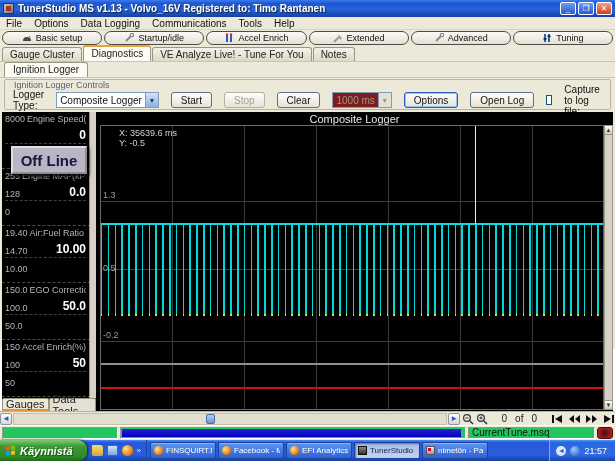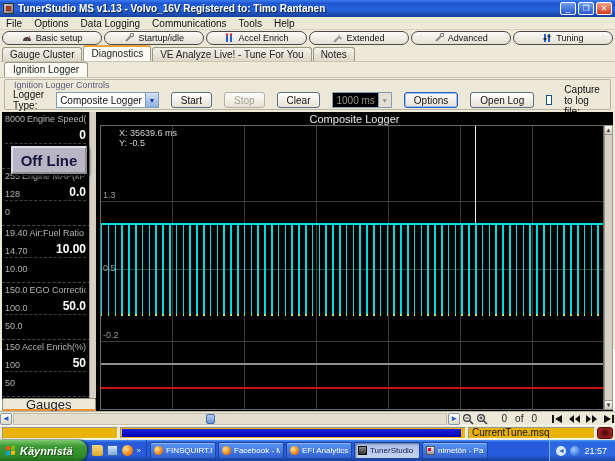--- a/index.html
+++ b/index.html
@@ -41,21 +41,21 @@
 
   
   #controls { position:absolute; left:2px; top:78px; width:611px; height:33px; }
   .group { position:absolute; inset:1px 2px 1px 2px; border:1px solid #b9b5a0; border-radius:2px; }
   .group-title { position:absolute; left:6px; top:0px; font-size:9px; color:#5a5a7a; background:#ece9d8; padding:0 3px; }
   .ctl-row { position:absolute; left:8px; top:11px; right:4px; height:18px; display:flex; align-items:center; gap:12px; font-size:10px; color:#111; }
   .combo { display:flex; align-items:center; border:1px solid #7f9db9; background:#fff; height:16px; }
   .combo .cval { padding:0 3px; font-size:10px; white-space:nowrap; }
   .combo .carr { width:13px; height:14px; margin:0; background:linear-gradient(#d6e2f8,#8fb0e4); border-left:1px solid #7f9db9;
     color:#1a3c8c; font-size:7px; display:flex; align-items:center; justify-content:center; }
-  .combo.disabled { background:#000000; color:#9a968a; }
+  .combo.disabled { background:#7f1d1d; color:#9a968a; }
   .combo.disabled .cval { color:#9a968a; }
   .combo.disabled .carr { background:#e4e1d4; color:#9a968a; }
   .xpbtn { height:16px; padding:0 9px; font-size:10px; color:#111; border:1px solid #5f6f85; border-radius:3px;
     background:linear-gradient(#fefefe,#e6e2d4); display:flex; align-items:center; justify-content:center; white-space:nowrap; }
   .xpbtn.disabled { color:#a5a195; border-color:#b5b1a2; }
   .xpbtn.default { border:1px solid #2a5cc8; box-shadow:0 0 0 1px #9cc0f0 inset; }
   .chk { width:10px; height:10px; border:1px solid #1a5276; background:#fff; }
 
   
   #content { position:absolute; left:2px; top:112px; width:611px; height:299px; display:flex; }
@@ -66,21 +66,21 @@
   .g-top { display:flex; font-size:9px; color:#b4b4b4; white-space:nowrap; overflow:hidden; gap:2px; }
   .g-mid { display:flex; justify-content:space-between; align-items:flex-end; margin-top:4px; border-bottom:1px dashed #404040; padding-bottom:1px; }
   .g-mid .mid { font-size:9px; color:#b4b4b4; }
   .g-mid .val { font-size:12px; font-weight:bold; color:#fff; }
   .g-min { font-size:9px; color:#b4b4b4; margin-top:6px; }
   #gpanel .vsb { position:absolute; right:0; top:0; width:7px; height:286px; background:#d5d1c5; border-left:1px solid #9a968a; }
   #offline { position:absolute; left:9px; top:34px; width:76px; height:28px; background:#b9b5c4;
     border:2px outset #e0dce8; color:#16163f; font-weight:bold; font-size:15px;
     display:flex; align-items:center; justify-content:center; box-shadow:2px 2px 3px #000; }
   #gtabs { position:absolute; left:0; bottom:0; height:13px; display:flex; }
-  .gtab { font-size:13px; padding:0 23px; border:1px solid #9a9684; border-bottom:none; border-radius:2px 2px 0 0; background:#e4e1d4; color:#222; display:flex; align-items:center; }
+  .gtab { font-size:11px; padding:0 3px; border:1px solid #9a9684; border-bottom:none; border-radius:2px 2px 0 0; background:#e4e1d4; color:#222; display:flex; align-items:center; }
   .gtab.active { background:#ece9d8; border-bottom:2px solid #e8943d; }
 
   
   #chart { position:relative; width:517px; height:299px; background:#000; }
   #chart .ctitle { position:absolute; left:0; top:1px; width:100%; text-align:center; color:#e8e8e8; font-size:11px; }
   #plot { position:absolute; left:4px; top:13px; width:504px; height:285px; border:1px solid #6a6a6a; background:#000;
     background-image:repeating-linear-gradient(to right, transparent 0px, transparent 71px, #3a3a3a 71px, #3a3a3a 72px); }
   .hline { position:absolute; left:0; width:100%; height:1px; background:#3e3e3e; }
   .sepline { position:absolute; left:0; top:237px; width:100%; height:2px; background:#8f8f8f; }
   .redline { position:absolute; left:0; top:261px; width:100%; height:2px; background:#cf1010; }
@@ -102,21 +102,21 @@
     color:#2a5cc8; font-size:8px; display:flex; align-items:center; justify-content:center; line-height:1; }
   #htrack { position:relative; width:444px; height:12px; background:#e2dfd0; border:1px solid #c2beae; margin:0 1px; }
   #hthumb { position:absolute; left:192px; top:0; width:9px; height:10px; background:linear-gradient(#b8cdf5,#6e93d8); border:1px solid #4a6cb0; border-radius:2px; }
   .zbtn { width:15px; height:13px; display:flex; align-items:center; justify-content:center; }
   #count { display:flex; gap:8px; font-size:10px; color:#222; margin:0 10px 0 12px; }
   .navgrp { display:flex; gap:4px; margin-left:4px; }
   .navgrp svg { width:13px; height:10px; }
 
   
   #statusbar { position:absolute; left:0; top:425px; width:615px; height:15px; background:#ece9d8; border-top:1px solid #fff; display:flex; align-items:center; padding:0 2px; gap:2px; }
-  .scell { height:12px; border:1px solid; border-color:#9a968a #fff #fff #9a968a; background:#eab308; }
+  .scell { height:12px; border:1px solid; border-color:#9a968a #fff #fff #9a968a; background:#22c55e; }
   #scell-left { width:116px; }
   #scell-prog { width:346px; padding:1px; }
   #scell-prog .fill { width:99%; height:100%; background:linear-gradient(#2222dd,#0000b8); }
   #scell-file { flex:1; font-size:10px; color:#111; padding:0 3px; line-height:10px; }
   #ms-logo { width:16px; height:12px; border-radius:3px; background:radial-gradient(circle at 50% 50%, #5a0f0f 20%, #a02020 70%); border:1px solid #501010; }
 
   
   #taskbar { position:absolute; left:0; top:440px; width:615px; height:21px;
     background:linear-gradient(180deg,#4a90f5 0%,#2458d8 12%,#2a5ede 70%,#16409f 100%); display:flex; align-items:center; }
   #startbtn { height:21px; padding:0 14px 0 6px; border-radius:0 9px 9px 0;

